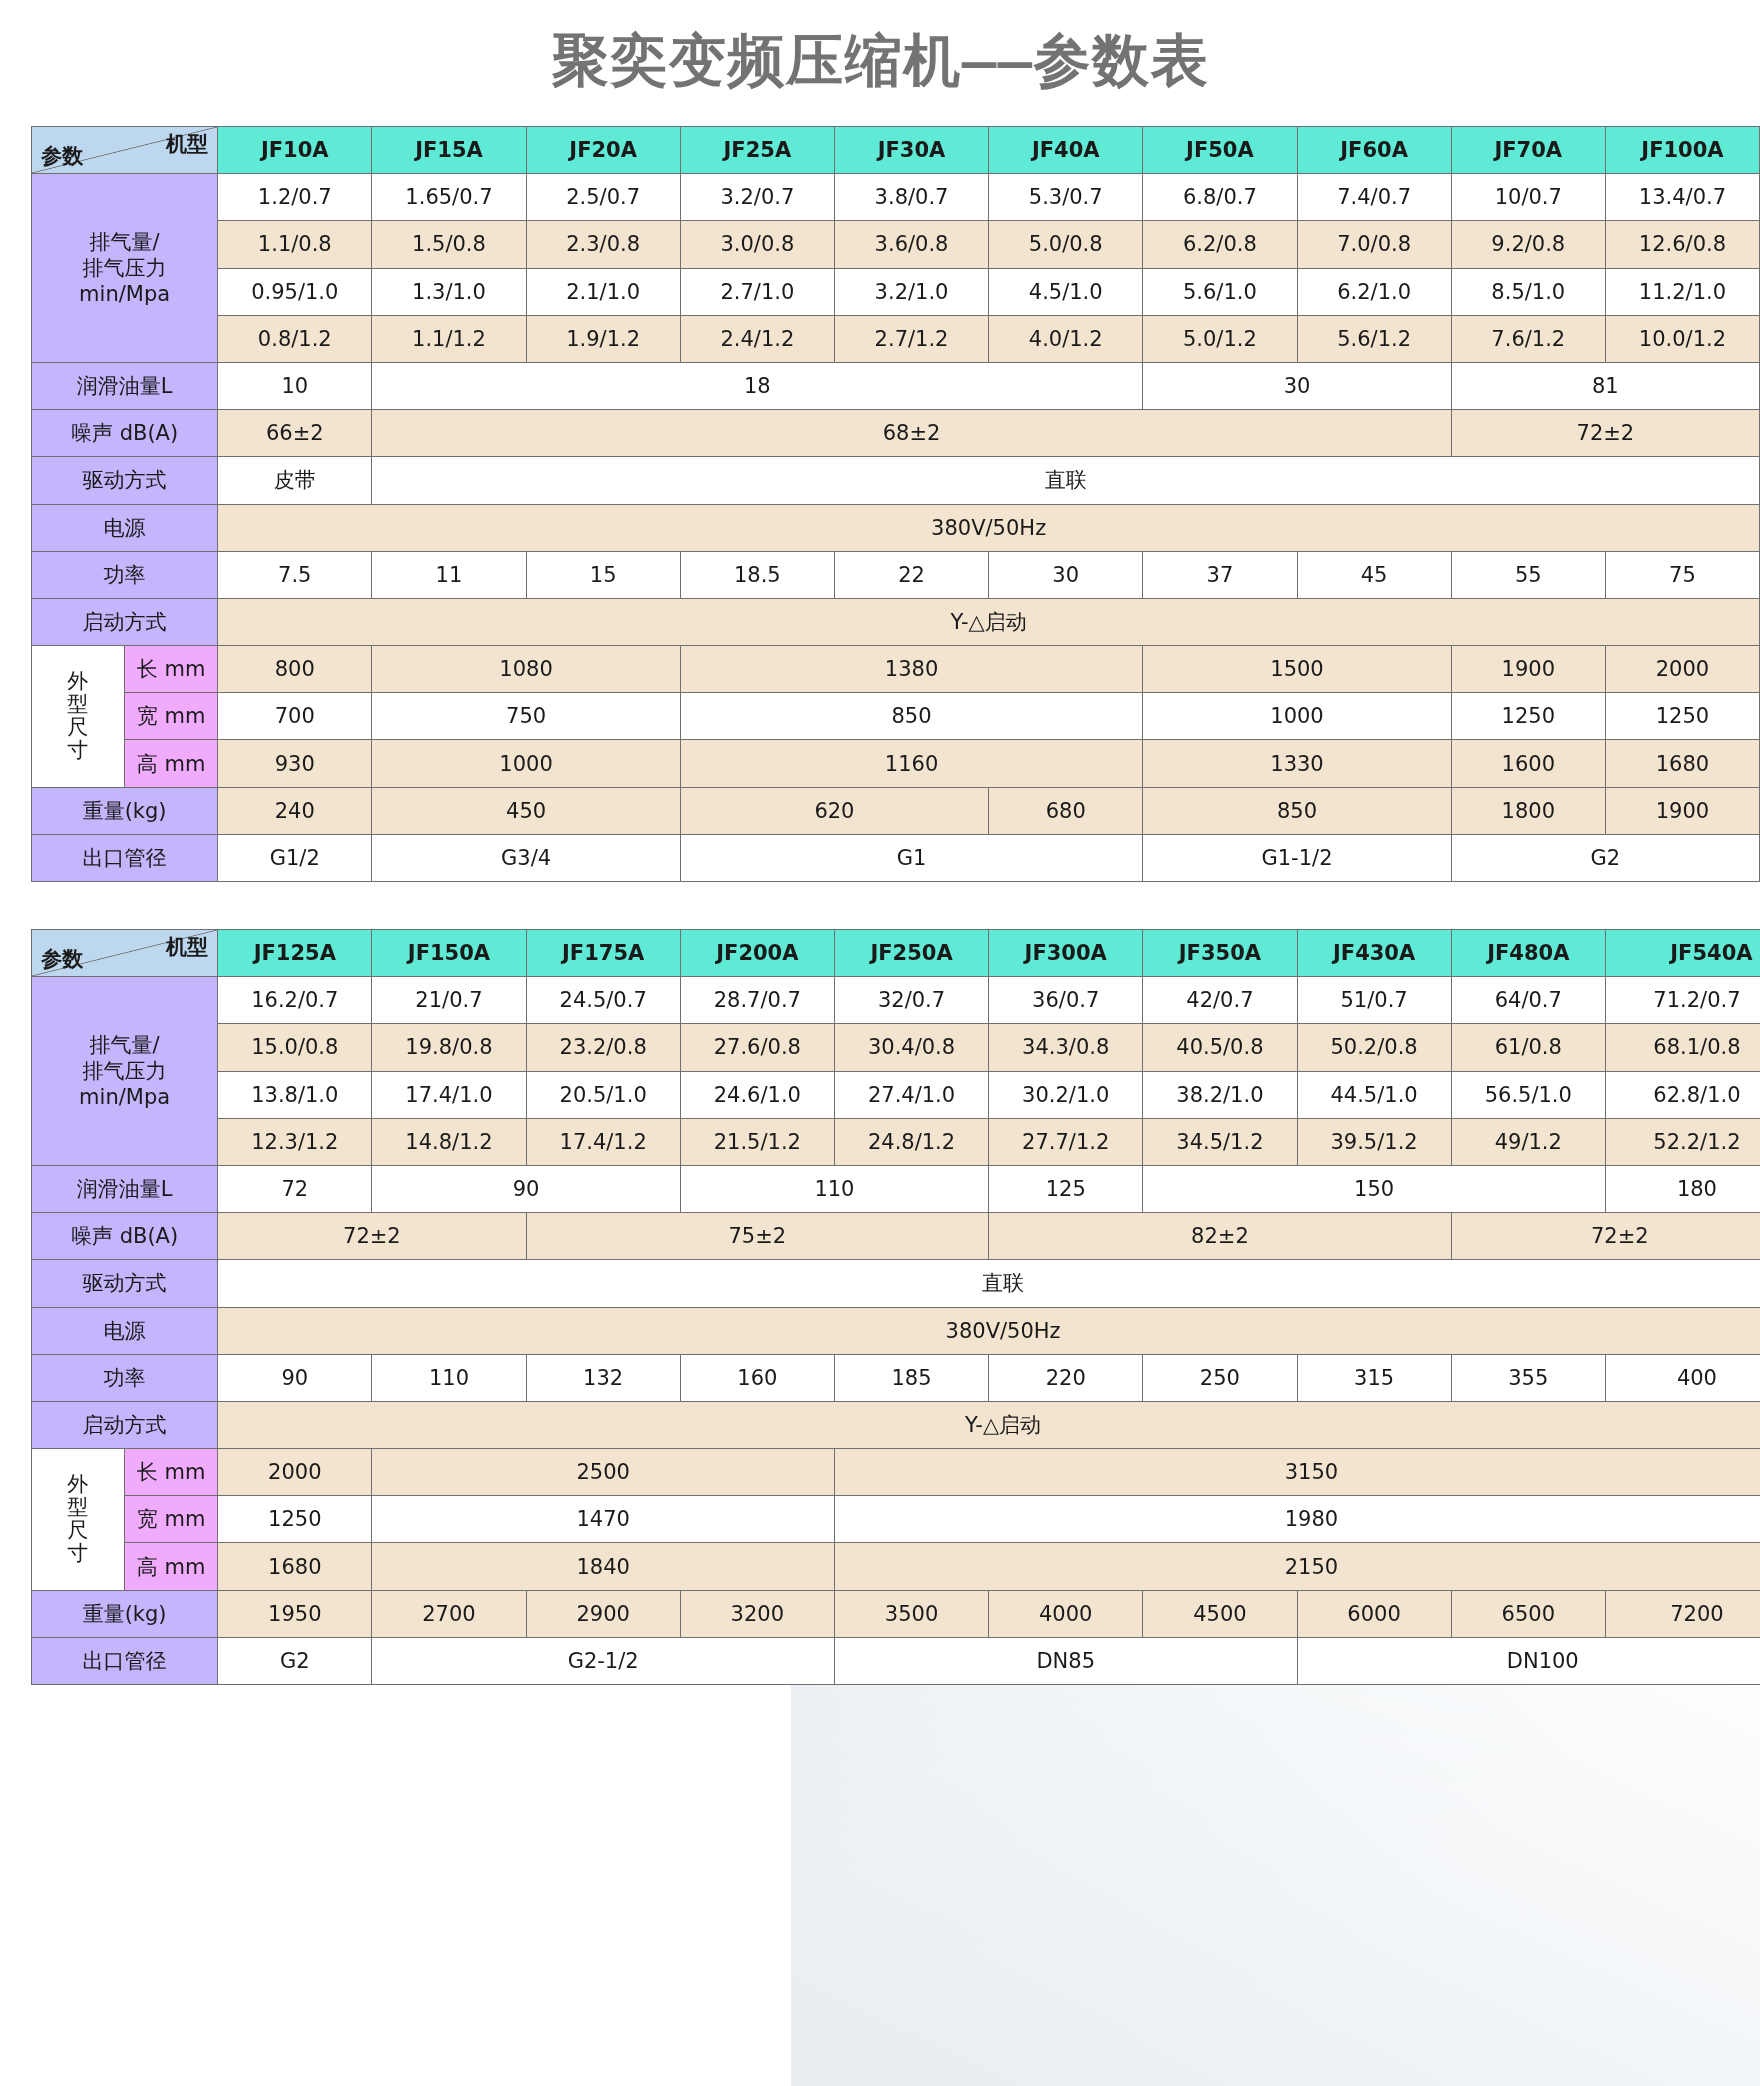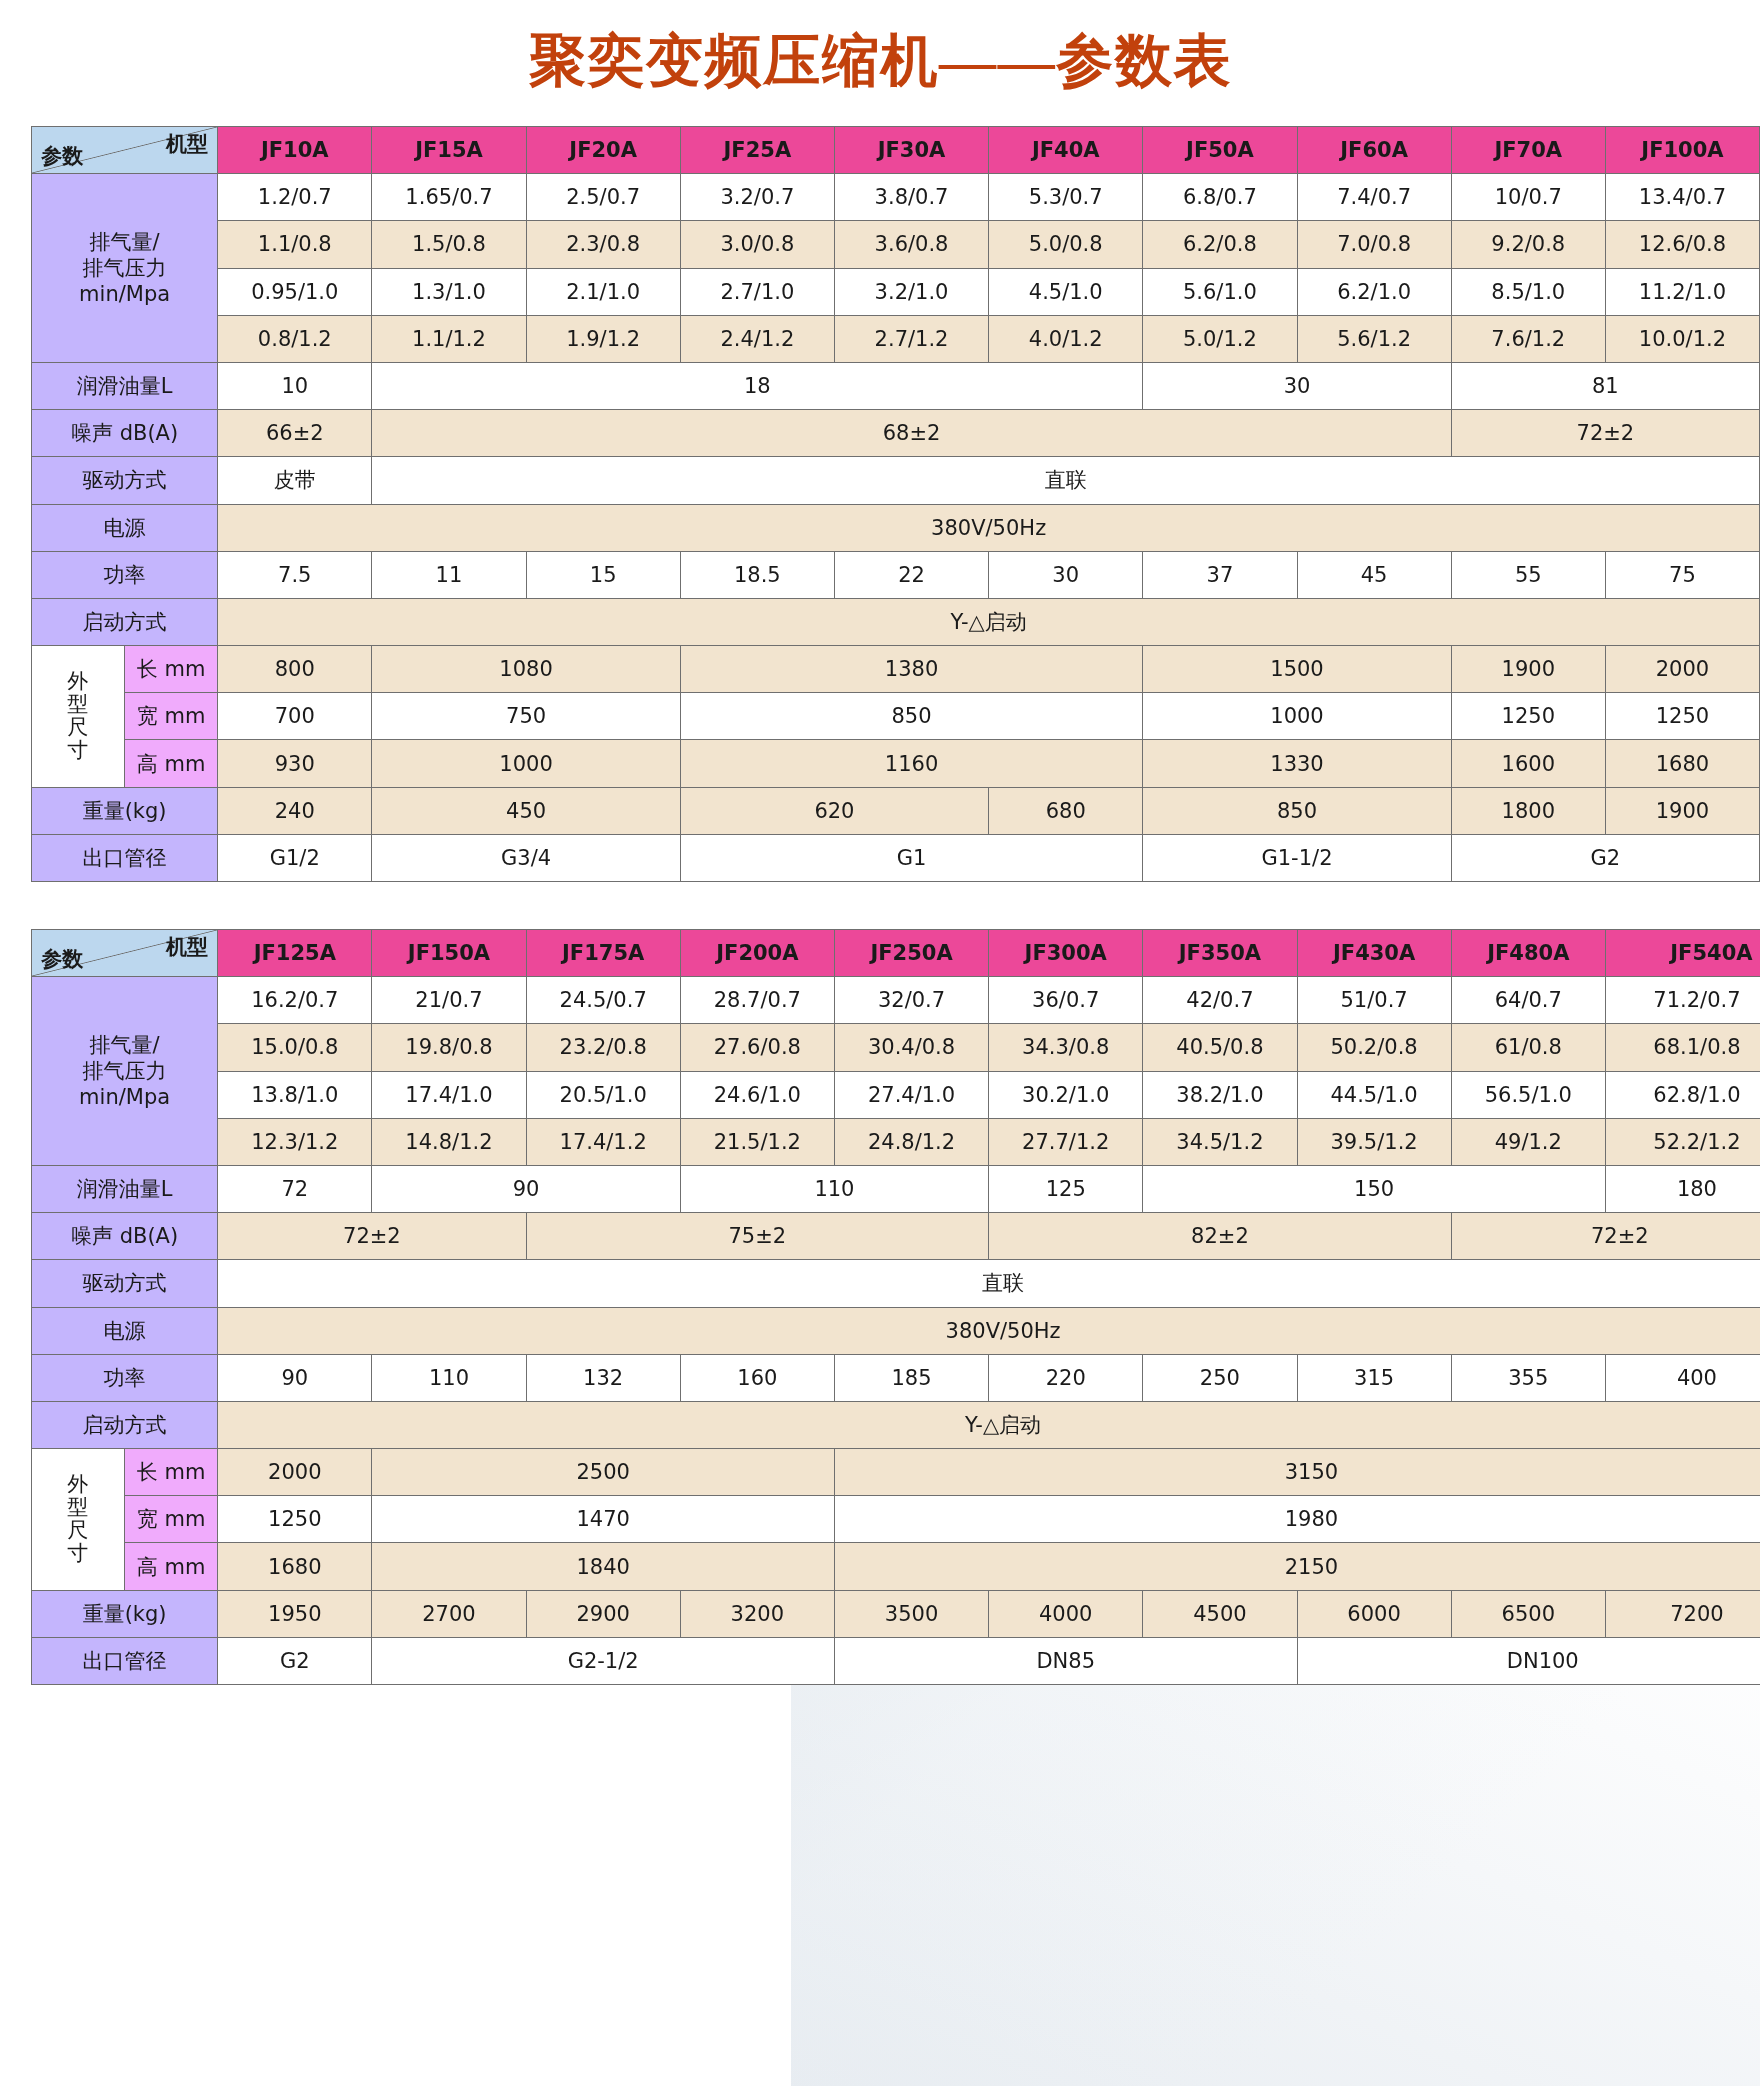--- a/index.html
+++ b/index.html
@@ -31,27 +31,27 @@
     background:
        linear-gradient(135deg, rgba(208,218,228,0.55) 0%, rgba(232,238,243,0.25) 45%, rgba(255,255,255,0) 75%),
        linear-gradient(25deg, rgba(196,208,220,0.40) 0%, rgba(255,255,255,0) 60%);
     z-index: 0;
     pointer-events: none;
   }
   .title {
     position: relative;
     z-index: 2;
     text-align: center;
-    color: #c2410c;
+    color: #737373;
     font-weight: bold;
     font-size: 57px;
     letter-spacing: 1.6px;
     padding-top: 23px;
     padding-bottom: 26px;
-    font-family: Liberation Serif, serif;
+    font-family: Liberation Mono, monospace;
   }
   .table-wrap {
     position: relative;
     z-index: 2;
   }
   table.spec {
     border-collapse: collapse;
     width: 1653px;
     margin: 0 auto;
     table-layout: fixed;
@@ -63,21 +63,21 @@
     vertical-align: middle;
     font-size: 21px;
     color: #1a1a1a;
     height: 43px;
     padding: 1.6px 3.1px;
     font-family: "DejaVu Sans", "Liberation Sans", sans-serif;
     white-space: nowrap;
     overflow: hidden;
   }
   .hdr {
-    background: #ec4899;
+    background: #5eead4;
     font-weight: bold;
     font-size: 22.5px;
     height: 59px;
   }
   .corner {
     background: #bcd7ee;
     position: relative;
     padding: 0;
   }
   .corner .diag {

